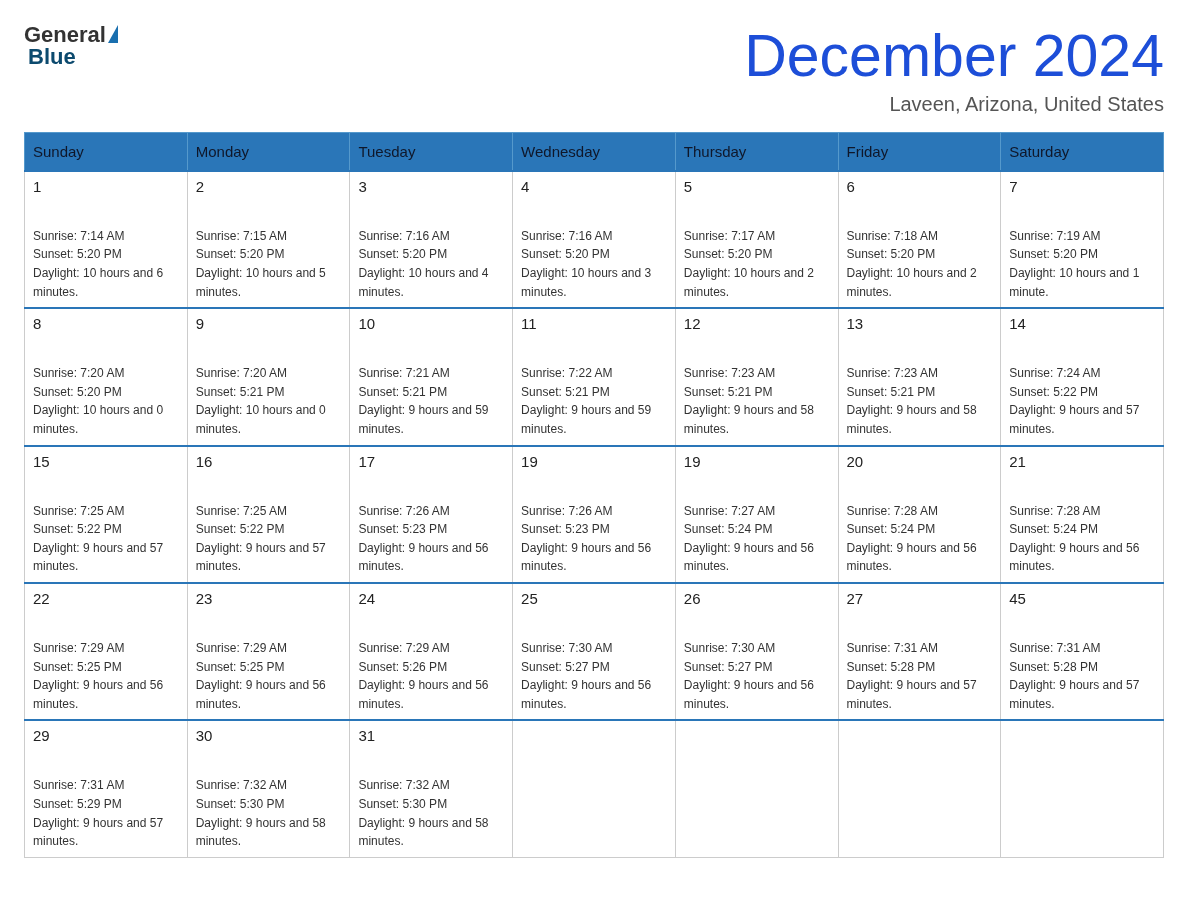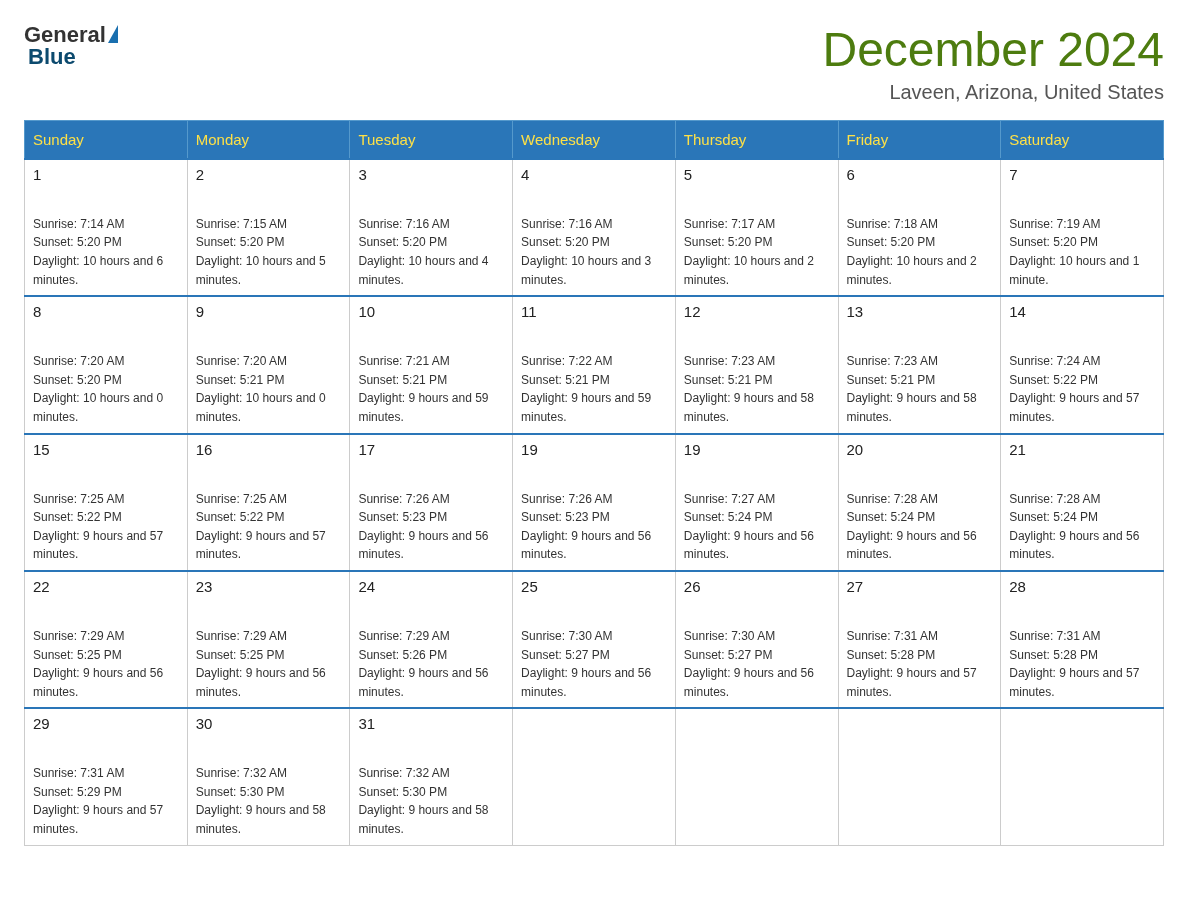--- a/index.html
+++ b/index.html
@@ -47,38 +47,38 @@
     }
     .logo-line2 {
       display: flex;
       align-items: center;
       margin-left: 4px;
     }
     .title-section {
       text-align: right;
     }
     .month-title {
-      font-size: 48px;
+      font-size: 59px;
       font-weight: normal;
-      color: #4d7c0f;
+      color: #1d4ed8;
       line-height: 1.1;
     }
     .location-title {
       font-size: 20px;
       color: #555;
       margin-top: 4px;
     }
     .calendar {
       width: 100%;
       border-collapse: collapse;
       border: 1px solid #aaa;
     }
     .calendar th {
       background-color: #2a76b8;
-      color: #fde047;
+      color: #0f172a;
       font-size: 15px;
       font-weight: normal;
       padding: 10px 8px;
       text-align: left;
       border: 1px solid #5599cc;
     }
     .calendar td {
       vertical-align: top;
       padding: 6px 8px;
       border: 1px solid #ccc;
@@ -356,21 +356,21 @@
         </td>
         <td>
           <span class="day-number">27</span>
           <div class="day-info">
             Sunrise: 7:31 AM<br>
             Sunset: 5:28 PM<br>
             Daylight: 9 hours and 57 minutes.
           </div>
         </td>
         <td>
-          <span class="day-number">28</span>
+          <span class="day-number">45</span>
           <div class="day-info">
             Sunrise: 7:31 AM<br>
             Sunset: 5:28 PM<br>
             Daylight: 9 hours and 57 minutes.
           </div>
         </td>
       </tr>
       <tr class="week-row">
         <td>
           <span class="day-number">29</span>

